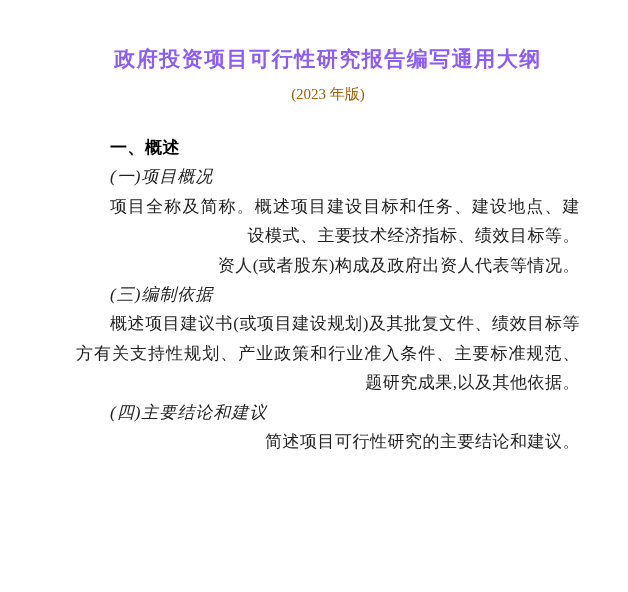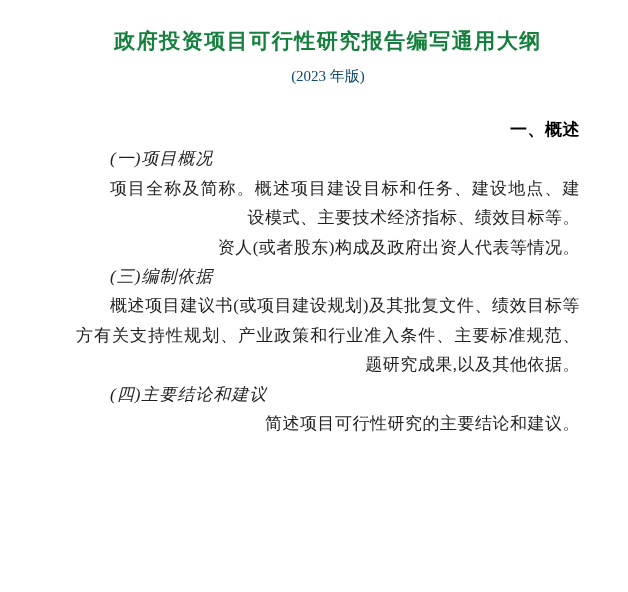--- a/index.html
+++ b/index.html
@@ -27,39 +27,38 @@
     letter-spacing: 1.5px;
     text-align: center;
     color: #000000;
     white-space: nowrap;
   }
   .doc-subtitle {
     margin-top: 12px;
     font-size: 15px;
     line-height: 18px;
     text-align: center;
-    color: #0c4a6e;
+    color: #a16207;
   }
   .doc-content {
     margin-top: 30px;
   }
   .doc-content > div {
     height: 29.4px;
     line-height: 29.4px;
     font-size: 17px;
     overflow: hidden;
   }
   .heading {
     font-family: "Liberation Sans", "DejaVu Sans", sans-serif;
     font-weight: bold;
     color: #000000;
     text-indent: 2em;
     letter-spacing: 0.5px;
     white-space: nowrap;
-    text-align: right;
   }
   .subheading {
     font-style: italic;
     text-indent: 2em;
     letter-spacing: 1px;
     white-space: nowrap;
   }
   .line {
     letter-spacing: 0.5px;
     text-align: right;
@@ -67,21 +66,21 @@
   .line.indent { text-indent: 2em; }
   .line.fill {
     text-align: justify;
     text-align-last: justify;
   }
 </style>
 </head>
 <body>
 
 <div class="page" style="background: rgb(255, 255, 255); color: rgb(31, 31, 31);">
-  <h1 class="doc-title" style="color: #15803d;">政府投资项目可行性研究报告编写通用大纲</h1>
+  <h1 class="doc-title" style="color: #8b5cf6; margin-top: 18px;">政府投资项目可行性研究报告编写通用大纲</h1>
   <div class="doc-subtitle">(2023 年版)</div>
   <div class="doc-content">
       <div class="heading">一、概述</div>
       <div class="subheading">(一)项目概况</div>
       <div class="line indent fill">项目全称及简称。概述项目建设目标和任务、建设地点、建设</div>
       <div class="line">设模式、主要技术经济指标、绩效目标等。</div>
       <div class="line">资人(或者股东)构成及政府出资人代表等情况。</div>
       <div class="subheading">(三)编制依据</div>
       <div class="line indent fill">概述项目建议书(或项目建设规划)及其批复文件、绩效目标等</div>
       <div class="line fill">方有关支持性规划、产业政策和行业准入条件、主要标准规范、专</div>

